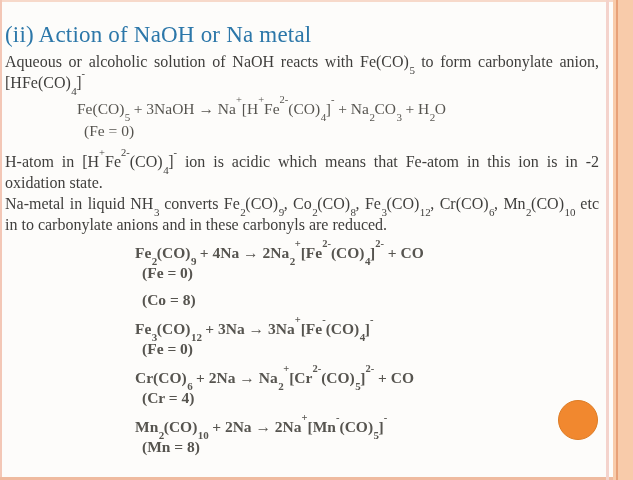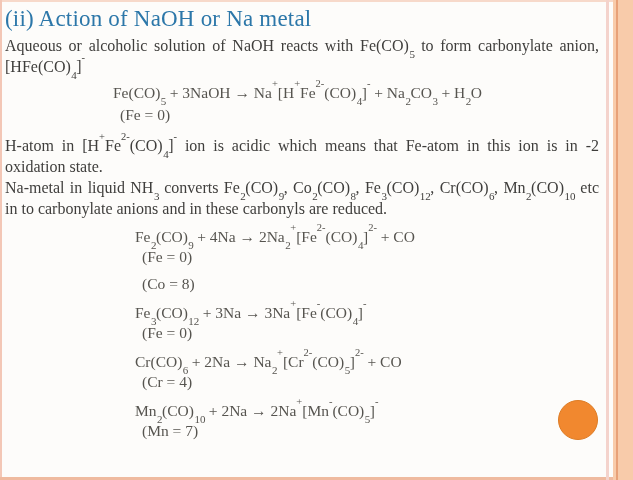--- a/index.html
+++ b/index.html
@@ -24,21 +24,21 @@
   .stripe-wide { position: absolute; top: 0; left: 613px; width: 20px; height: 100%; background: #f8cbaa; }
   .stripe-line { position: absolute; top: 0; left: 616px; width: 2px;  height: 100%; background: #e8a178; }
   .accent-circle {
     position: absolute; left: 558px; top: 400px;
     width: 40px; height: 40px; border-radius: 50%;
     background: #f1882f; border: 1px solid #dd7c25;
     box-sizing: border-box;
   }
   .content {
     position: absolute;
-    left: 5px; top: 4px;
+    left: 5px; top: 20px;
     width: 594px;
     color: #3f3e3c;
   }
   h1.title {
     margin: 2px 0 3px 0;
     font-size: 23px;
     font-weight: normal;
     color: #2c77a9;
     letter-spacing: 0.2px;
   }
@@ -46,27 +46,27 @@
     margin: 0;
     font-size: 16px;
     line-height: 21px;
     text-align: justify;
   }
   .eq-formula, .eq-note {
     font-size: 15.5px;
     color: #56544f;
     white-space: nowrap;
   }
-  .naoh-eq { margin: 4px 0 10px 108px; }
+  .naoh-eq { margin: 4px 0 10px 72px; }
   .naoh-eq .eq-formula { line-height: 24px; }
   .naoh-eq .eq-note    { line-height: 20px; padding-left: 7px; }
   .para-gap1 { margin-top: 12px; }
   .para-gap2 { margin-top: 17px; }
   .eq-list { margin: 7px 0 0 130px; }
-  .eq-block { margin-bottom: 9px; }
+  .eq-block { margin-bottom: 9px; font-weight: bold; }
   .eq-list .eq-formula { line-height: 22px; }
   .eq-list .eq-note    { line-height: 18px; padding-left: 7px; }
   sub { font-size: 11px;   line-height: 0; position: relative; top: 3px;  left: 0.5px; }
   sup { font-size: 10.5px; line-height: 0; position: relative; top: -5px; }
 </style>
 </head>
 <body>
 
 <div class="slide">
 
@@ -101,21 +101,21 @@
           <div class="eq-note">(Fe = 0)</div>
         </div>
 
         <div class="eq-block">
           <div class="eq-formula">Cr(CO)<sub>6</sub> + 2Na → Na<sub>2</sub><sup>+</sup>[Cr<sup>2-</sup>(CO)<sub>5</sub>]<sup>2-</sup> + CO</div>
           <div class="eq-note">(Cr = 4)</div>
         </div>
 
         <div class="eq-block">
           <div class="eq-formula">Mn<sub>2</sub>(CO)<sub>10</sub> + 2Na → 2Na<sup>+</sup>[Mn<sup>-</sup>(CO)<sub>5</sub>]<sup>-</sup></div>
-          <div class="eq-note">(Mn = 7)</div>
+          <div class="eq-note">(Mn = 8)</div>
         </div>
       </div>
 
   </div>
 
   <div class="edge-top"></div>
   <div class="edge-left"></div>
   <div class="edge-bottom"></div>
   <div class="stripe-thin"></div>
   <div class="stripe-wide"></div>

